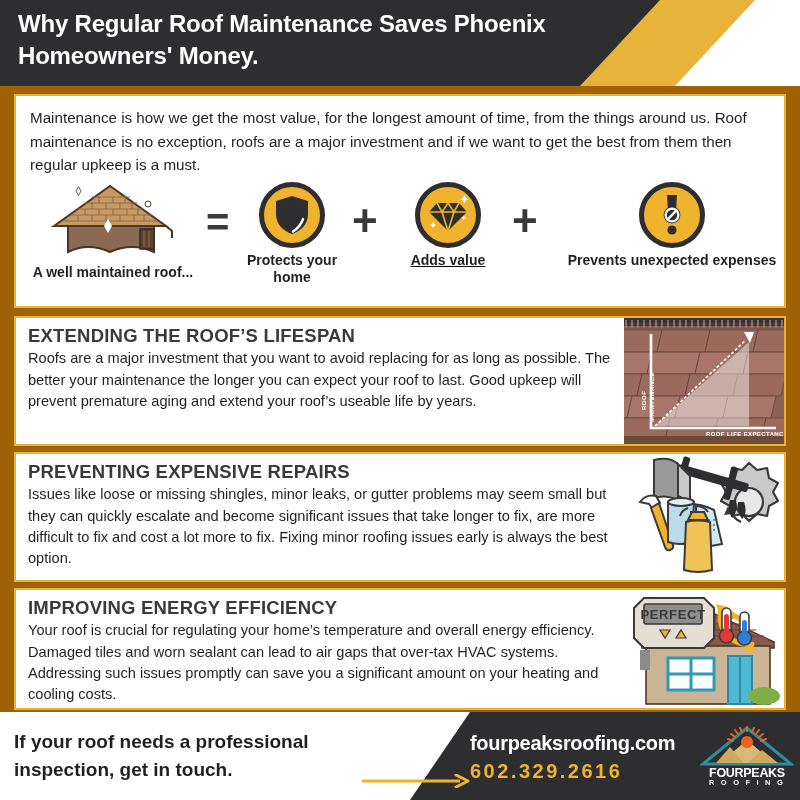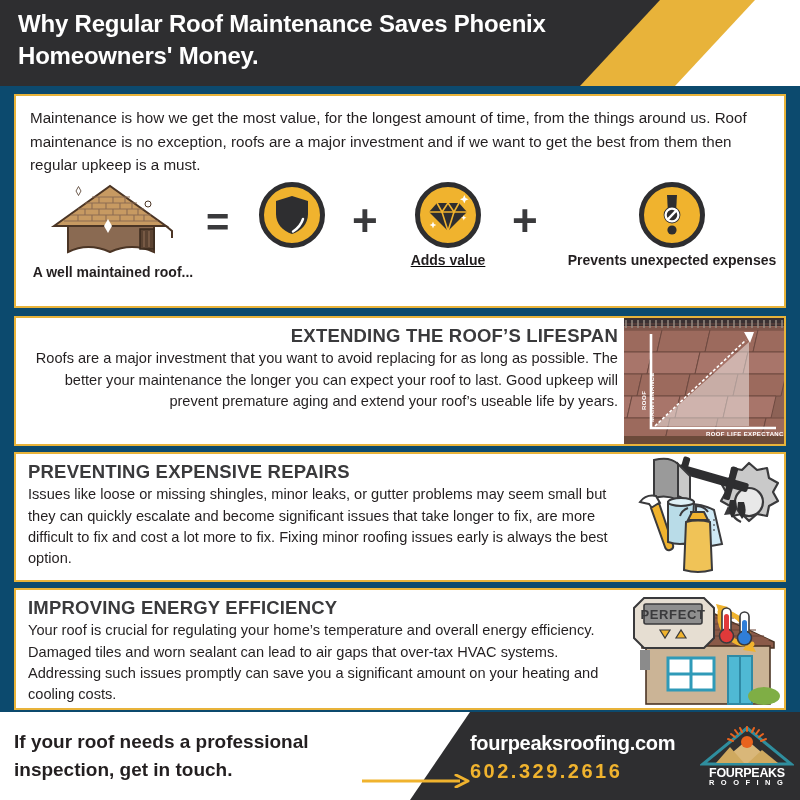--- a/index.html
+++ b/index.html
@@ -2,21 +2,21 @@
 <html><head>
 <meta charset="utf-8">
 <style>
   * { margin:0; padding:0; box-sizing:border-box; }
   html, body {
     width:800px; height:800px;
     background:#ffffff;
     font-family:"Liberation Sans", sans-serif;
     overflow:hidden;
   }
-  .page { position:relative; width:800px; height:800px; background:#0c4a6e; }
+  .page { position:relative; width:800px; height:800px; background:#a16207; }
 
   
   .header { position:relative; width:800px; height:86px; overflow:hidden; background:#fff; }
   .header-dark {
     position:absolute; left:0; top:0; width:800px; height:86px;
     background:#2e2e30;
     clip-path: polygon(0 0, 740px 0, 660px 86px, 0 86px);
   }
   .header-yellow {
     position:absolute; left:0; top:0; width:800px; height:86px;
@@ -52,21 +52,21 @@
 
   .circ {
     width:66px; height:66px; border-radius:50%;
     background:#f0b32e; border:5px solid #2e2e30;
     display:flex; align-items:center; justify-content:center;
     margin:0 auto;
   }
 
   
   .sec { height:130px; left:14px; width:772px; }
-  #sec-0 { top:316px;text-align:right; }
+  #sec-0 { top:316px; }
   #sec-1 { top:452px;padding-left:8px; }
   #sec-2 { top:588px; height:122px; }
   .sec-body { position:absolute; left:12px; top:6px; width:590px; }
   .sec-title {
     font-size:18.5px; font-weight:bold; color:#3a3a3c;
     letter-spacing:0.2px; line-height:1.25; margin-bottom:1px;
   }
   .sec-text { font-size:14.6px; line-height:1.47; color:#231f20; }
   .sec-art {
     position:absolute; right:0px; top:0px; width:160px; height:100%;
@@ -142,20 +142,21 @@
 
       <div class="op" style="left:190px; top:18px; font-size:40px;">=</div>
 
       <div class="eq-item" style="left:226px; top:0px; width:100px;">
         <div class="circ">
           <svg width="36" height="40" viewBox="0 0 36 40">
             <path d="M18 1 L34 6 V19 C34 29 27 36 18 39 C9 36 2 29 2 19 V6 Z" fill="#2e2e30"></path>
             <path d="M29 24 C27 30 23 34 19 36.5" stroke="#ffffff" stroke-width="2.4" fill="none" stroke-linecap="round"></path>
           </svg>
         </div>
+        <div class="eq-cap">Protects your home</div>
       </div>
 
       <div class="op" style="left:336px; top:14px; font-size:44px;">+</div>
 
       <div class="eq-item" style="left:382px; top:0px; width:100px;text-decoration:underline;">
         <div class="circ">
           <svg width="42" height="40" viewBox="0 0 42 40">
             <path d="M10 8 H32 L40 17 L21 36 L2 17 Z" fill="#2e2e30"></path>
             <path d="M10 8 L15 17 L21 8 L27 17 L32 8" stroke="#f0b32e" stroke-width="1.6" fill="none"></path>
             <path d="M2 17 H40" stroke="#f0b32e" stroke-width="1.6"></path>

